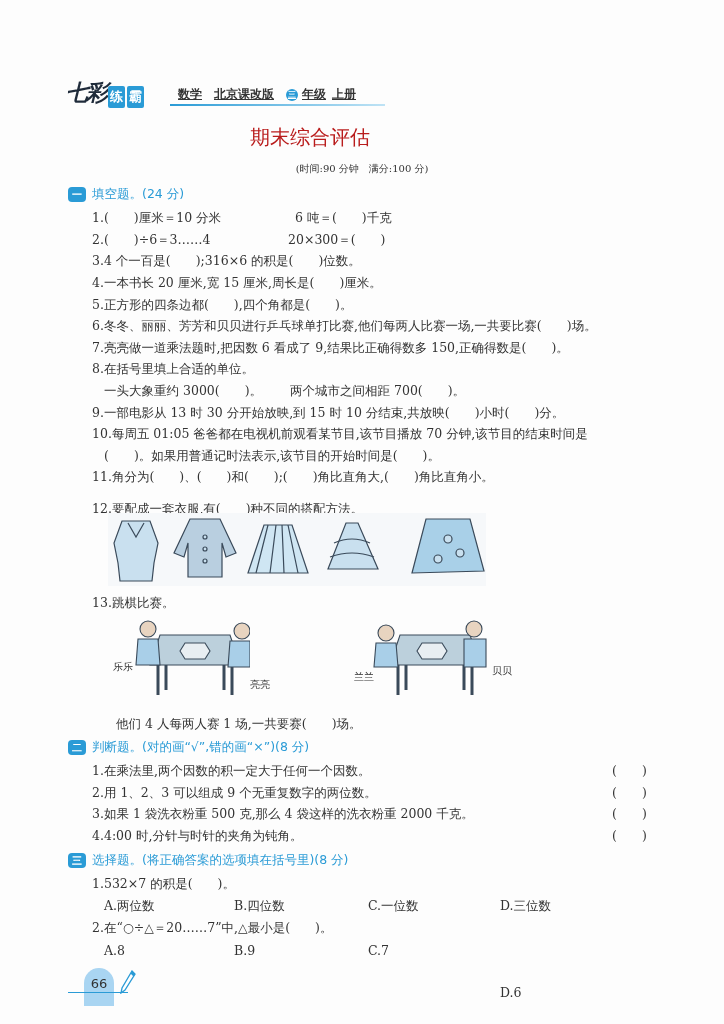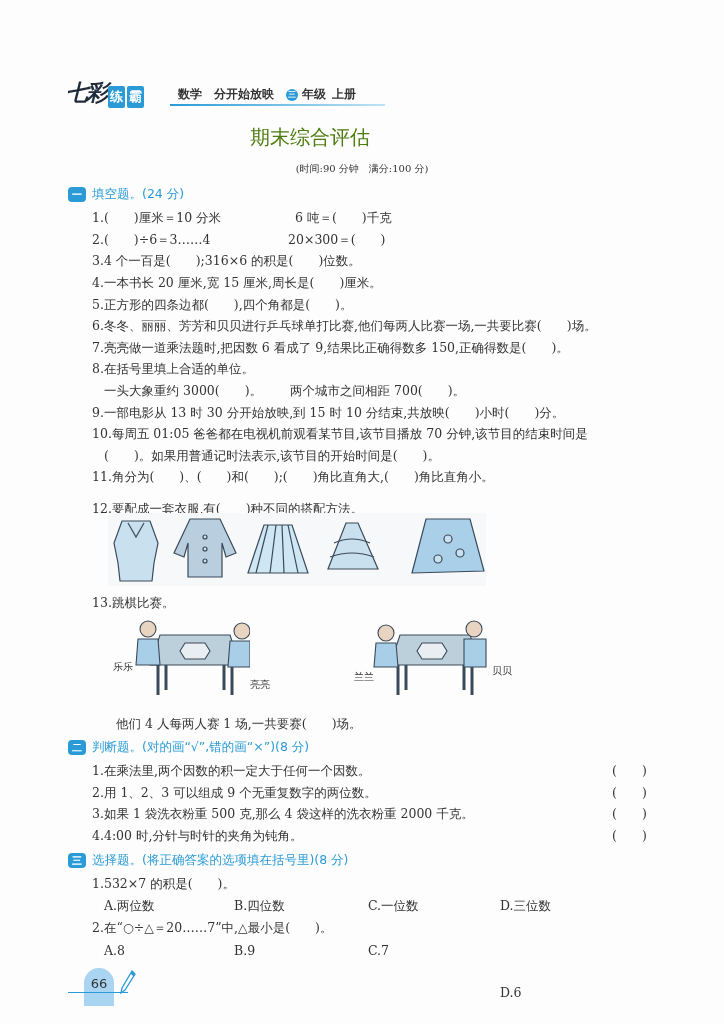--- a/index.html
+++ b/index.html
@@ -4,24 +4,24 @@
 <style>
   html, body { margin:0; padding:0; }
   body { width:724px; height:1024px; background:#fdfdfd; position:relative; overflow:hidden;
          font-family:"DejaVu Serif","Liberation Serif",serif; color:#333; }
   .abs { position:absolute; }
   
   .logo { left:66px; top:82px; height:26px; display:flex; align-items:flex-end; }
   .logo-script { font-family:"DejaVu Serif",serif; font-style:italic; font-weight:bold; font-size:22px; color:#1f2b3a; letter-spacing:-2px; }
   .logo-box { background:#2a9bd6; color:#fff; font-family:"DejaVu Sans",sans-serif; font-weight:bold; font-size:13px; padding:2px 2px; margin-left:2px; border-radius:2px; }
   .hdr-text { left:178px; top:86px; font-family:"DejaVu Sans",sans-serif; font-size:12px; font-weight:bold; color:#333; display:flex; align-items:center; gap:0; }
-  .hdr-text span { margin-right:12px; }
+  .hdr-text span { margin-right:12px;text-decoration:underline; }
   .grade-circle { display:inline-block; width:12px; height:12px; border-radius:50%; background:#2a9bd6; color:#fff; font-size:8px; line-height:12px; text-align:center; margin-right:4px !important; }
   .hdr-line { left:170px; top:104px; width:215px; height:2px; background:linear-gradient(90deg,#2a9bd6,#bfe3f5); }
-  .title { left:0; width:620px; top:124px; text-align:center; font-family:"DejaVu Sans",sans-serif; font-size:20px; color:#4d7c0f; }
+  .title { left:0; width:620px; top:124px; text-align:center; font-family:"DejaVu Sans",sans-serif; font-size:20px; color:#b91c1c; }
   .subtitle { left:0; width:724px; top:162px; text-align:center; font-size:10px; color:#333; }
   
   .sec { left:68px; display:flex; align-items:center; font-family:"DejaVu Sans",sans-serif; font-size:12.5px; color:#2a9bd6; }
   .sec-badge { width:18px; height:15px; background:#2a9bd6; color:#fff; border-radius:4px; text-align:center; font-size:10px; line-height:15px; margin-right:6px; font-weight:bold; }
   .line { left:92px; font-size:12.5px; white-space:pre; color:#333; }
   .paren { position:absolute; font-size:12.5px; white-space:pre; color:#333; }
   .img-box { background:#f6f8fa; }
   .img-label { position:absolute; font-size:10px; color:#333; }
   .pagebox { left:84px; top:968px; width:30px; height:38px; background:#a9d5f2; border-radius:15px 15px 0 0; }
   .pagenum { left:84px; top:976px; width:30px; text-align:center; font-family:"DejaVu Sans",sans-serif; font-size:13px; color:#333; }
@@ -31,21 +31,21 @@
 </head>
 <body>
 
 <div class="abs logo">
   <span class="logo-script">七彩</span>
   <span class="logo-box">练</span>
   <span class="logo-box">霸</span>
 </div>
 <div class="abs hdr-text">
   <span>数学</span>
-  <span>分开始放映</span>
+  <span>北京课改版</span>
   <span class="grade-circle">三</span>
   <span style="margin-right:6px">年级</span>
   <span>上册</span>
 </div>
 <div class="abs hdr-line"></div>
 
 <div class="abs title">期末综合评估</div>
 <div class="abs subtitle">(时间:90 分钟　满分:100 分)</div>
 
 <div class="abs sec" style="top:186px">

